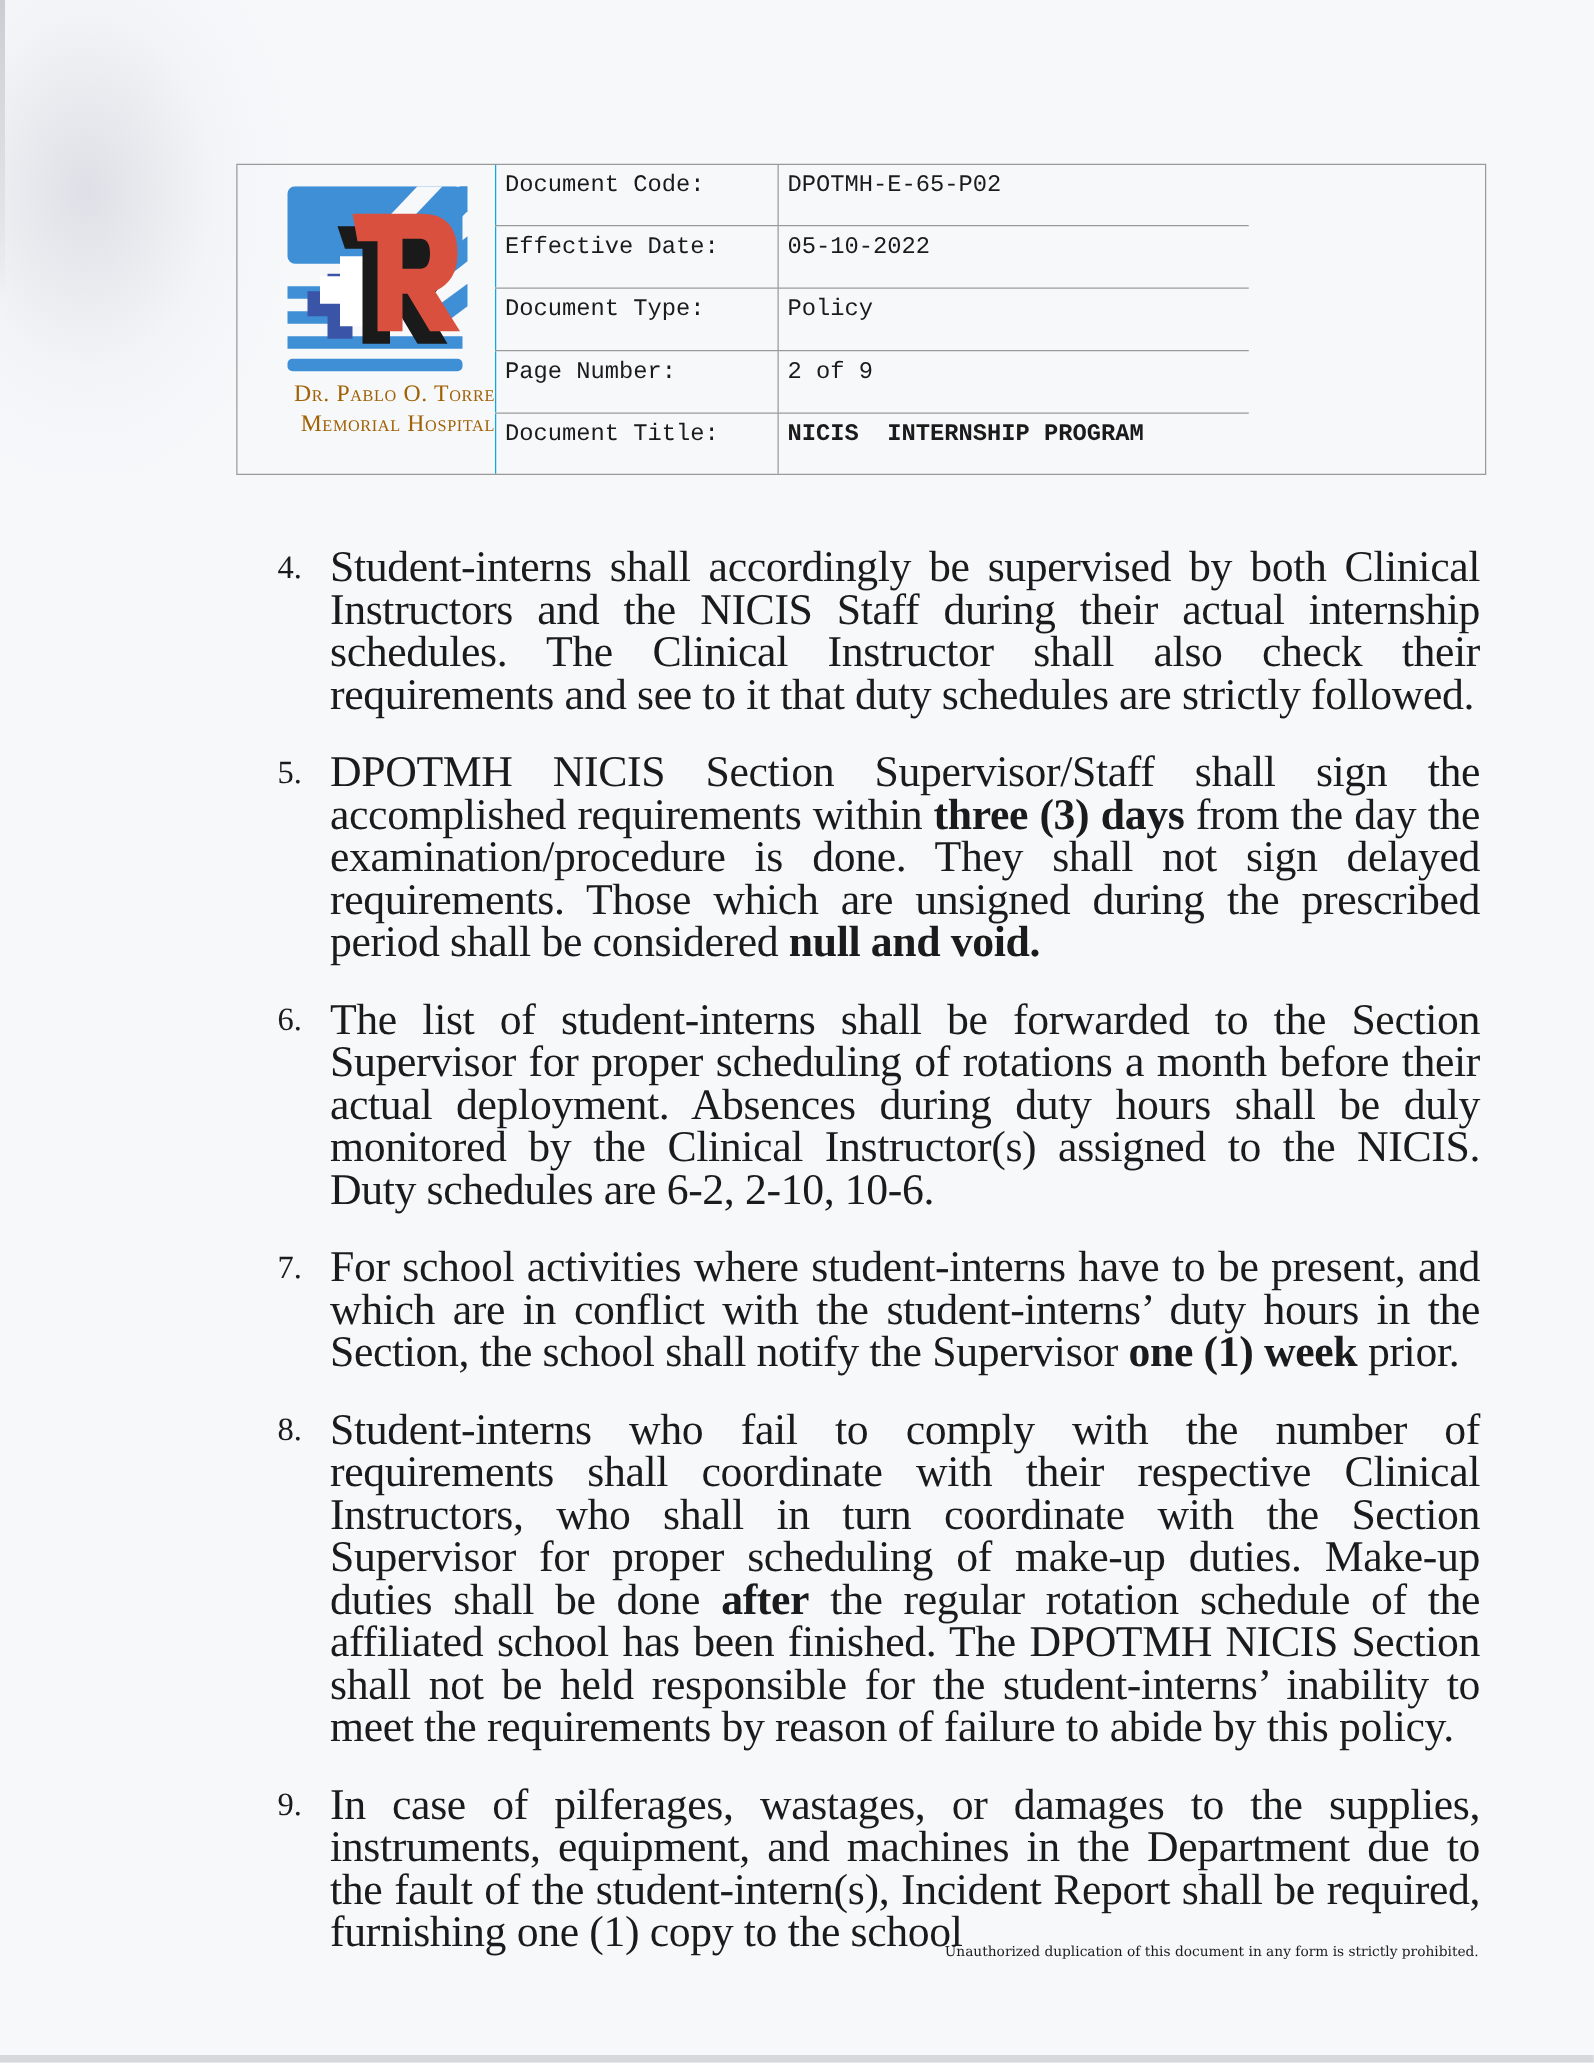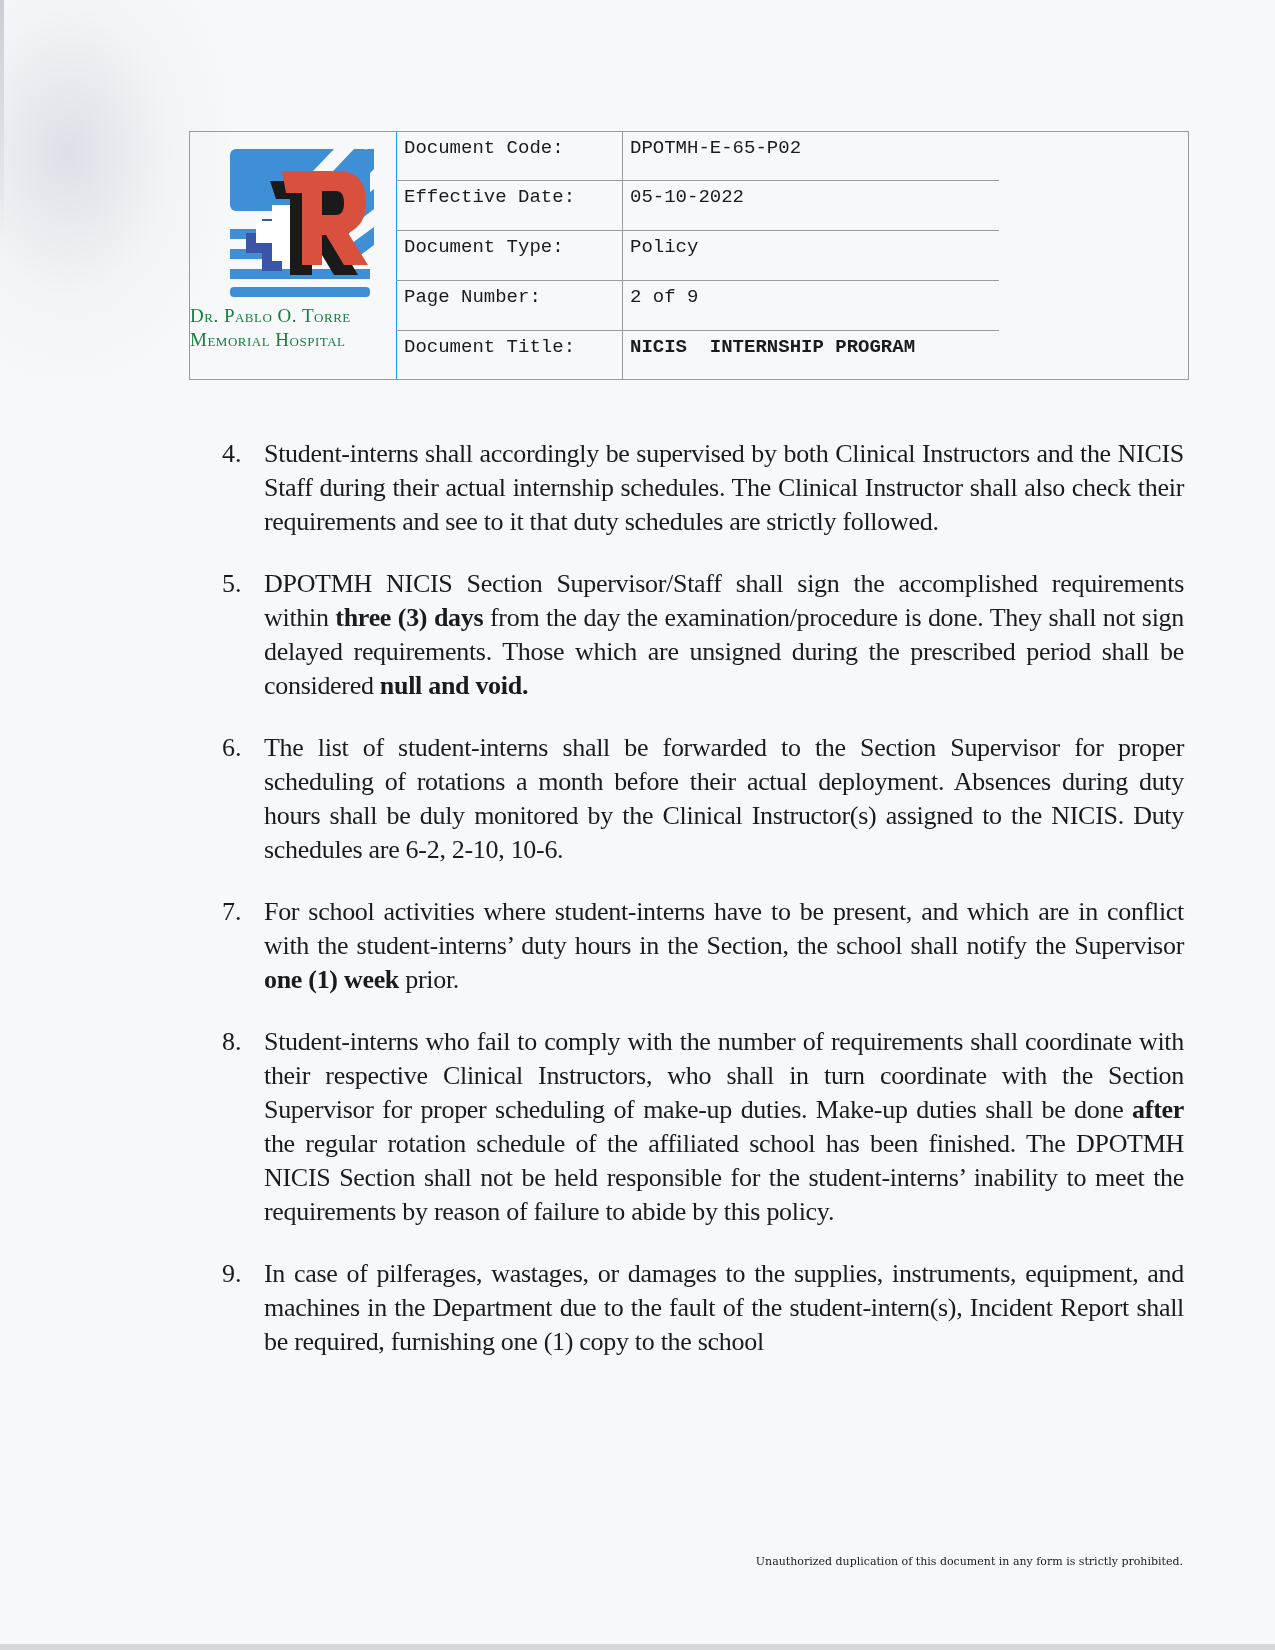--- a/index.html
+++ b/index.html
@@ -56,44 +56,44 @@
       vertical-align: top;
       line-height: 24px;
     }
     .meta-table tr:last-child td { border-bottom: none; margin-left: 33px; }
     .meta-table td.label { width: 226px; border-right: 1px solid #9a9a9a; }
     .meta-table td.value.bold { font-weight: bold; }
 
     .logo-svg { position: absolute; left: 36px; top: 17px; }
     .hospital-name {
       position: absolute; left: 0; top: 172px; width: 206px;
-      text-align: left;
+      text-align: right;
       font-family: "Liberation Serif", serif;
       font-size: 19px; line-height: 24px;
       font-variant: small-caps;
       letter-spacing: 0.5px;
-      color: #15803d;
+      color: #a16207;
     }
 
     
     .content {
       position: absolute; left: 222px; top: 437px;
       width: 962px;
     }
     .item {
       display: flex;
       margin-bottom: 28px;
     }
     .item-num {
       width: 42px; flex: 0 0 42px;
       font-size: 26px; line-height: 34px;
     }
     .item-text {
       flex: 1;
-      font-size: 26px; line-height: 34px;
+      font-size: 35px; line-height: 34px;
       text-align: justify;
       letter-spacing: -0.3px;
     }
     .item-text b { font-weight: bold; }
 
     .footer-note {
       position: absolute; right: 92px; top: 1555px;
       font-family: "DejaVu Serif", serif;
       font-size: 11px;
       color: #1b1b1b;

